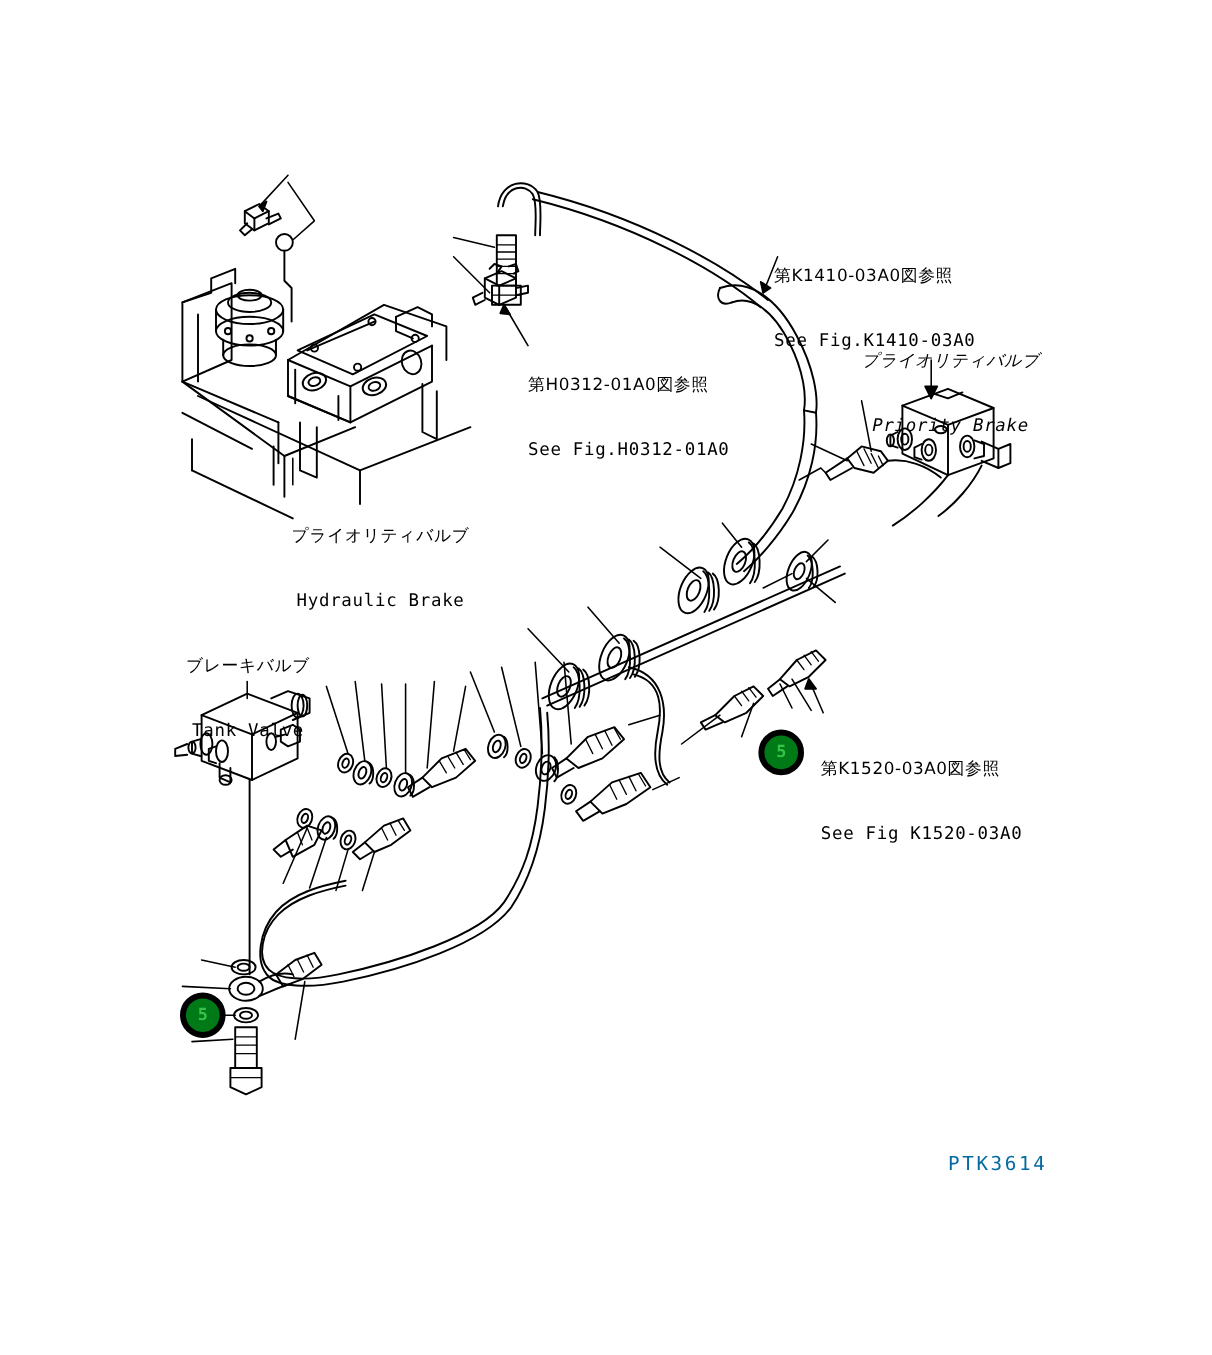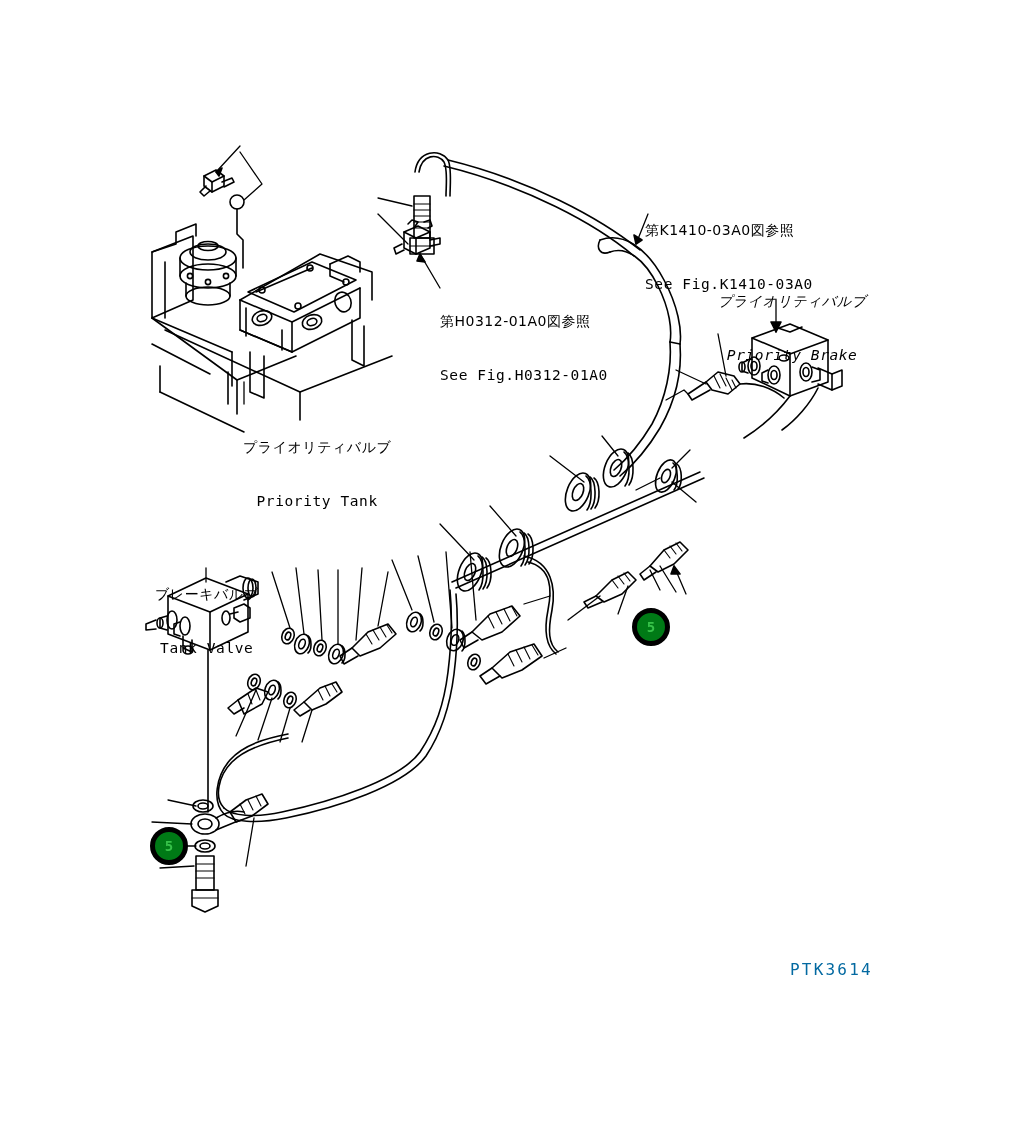--- a/index.html
+++ b/index.html
@@ -484,28 +484,32 @@
     <span class="en">See Fig.H0312-01A0</span>
   </div>
 
   <div class="label centered" style="left:718px; top:256px;font-style:italic;">
     <span class="jp">プライオリティバルブ</span>
     <span class="en">Priority Brake</span>
   </div>
 
   <div class="label centered" style="left:243px; top:402px;">
     <span class="jp">プライオリティバルブ</span>
-    <span class="en">Priority Tank</span>
-  </div>
-
-  <div class="label centered" style="left:155px; top:549px;">
+    <span class="en">Hydraulic Brake</span>
+  </div>
+
+  <div class="label centered" style="left:155px; top:510px;">
     <span class="jp">ブレーキバルブ</span>
     <span class="en">Tank Valve</span>
   </div>
 
+  <div class="label" style="left:684px; top:596px;">
+    <span class="jp">第K1520-03A0図参照</span>
+    <span class="en">See Fig K1520-03A0</span>
+  </div>
 
   <div class="balloon" style="left:632px; top:608px;">
     <span>5</span>
   </div>
 
   <div class="balloon" style="left:150px; top:827px;">
     <span>5</span>
   </div>
 
   <div id="drawing-number" style="left:790px; top:960px;">PTK3614</div>

